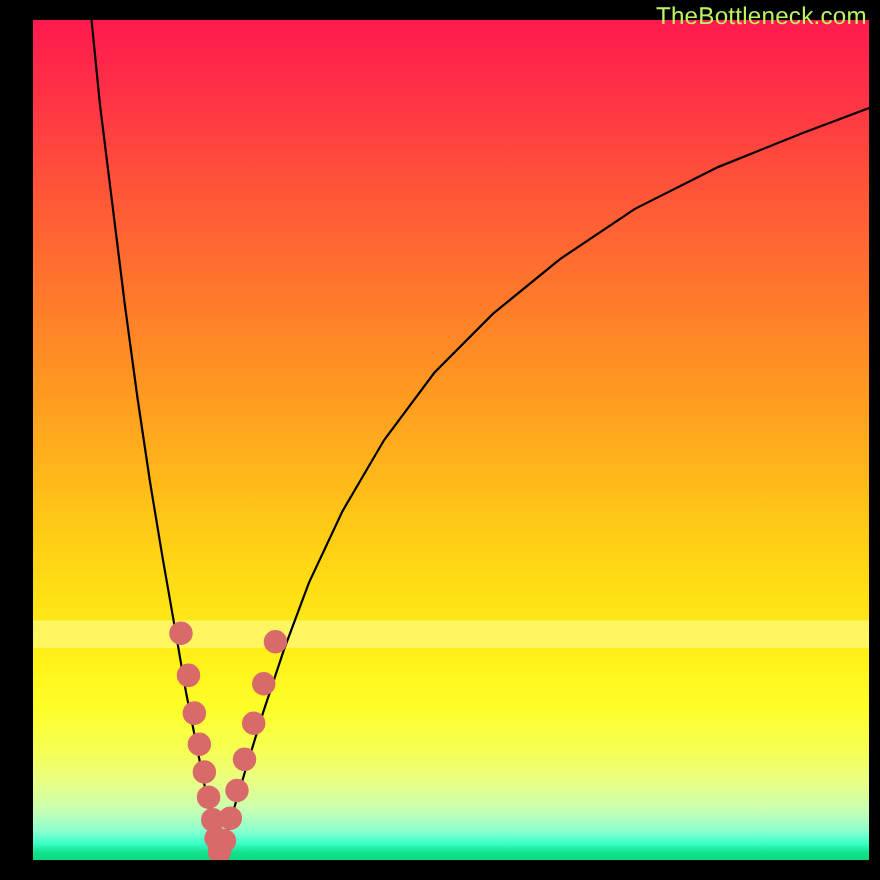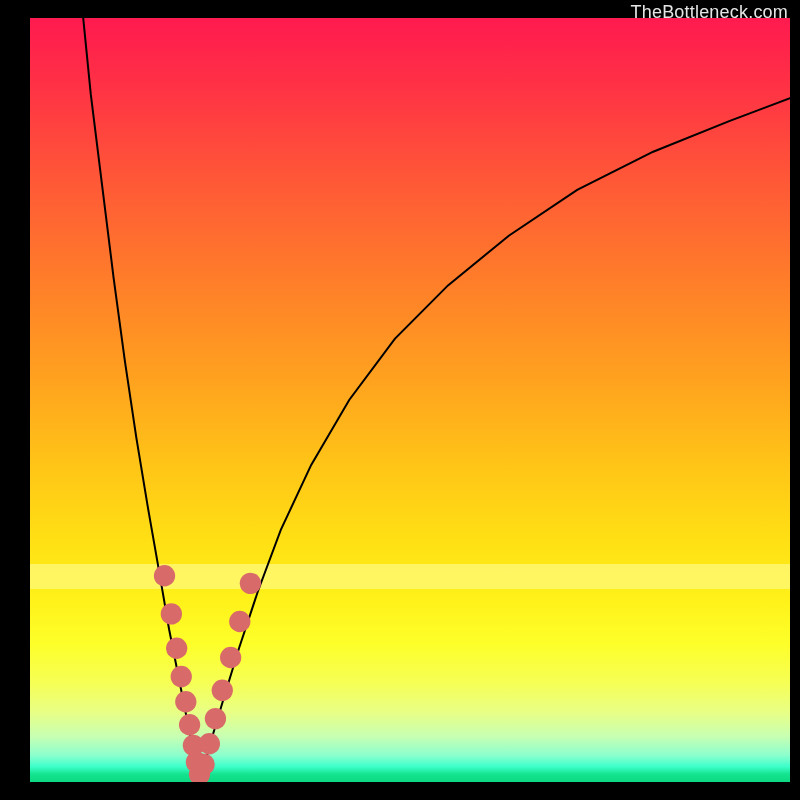--- a/index.html
+++ b/index.html
@@ -56,22 +56,22 @@
     left: 0;
     right: 0;
     top: 71.5%;
     height: 3.2%;
     background: rgba(255, 255, 160, 0.55);
   }
   .watermark {
     position: absolute;
     top: 2px;
     right: 12px;
-    color: #e5e5e5;
-    font-size: 18px;
+    color: #bef264;
+    font-size: 22px;
     font-weight: 500;
     letter-spacing: 0.2px;
     user-select: none;
   }
   svg.curve {
     position: absolute;
     inset: 0;
     width: 100%;
     height: 100%;
   }

